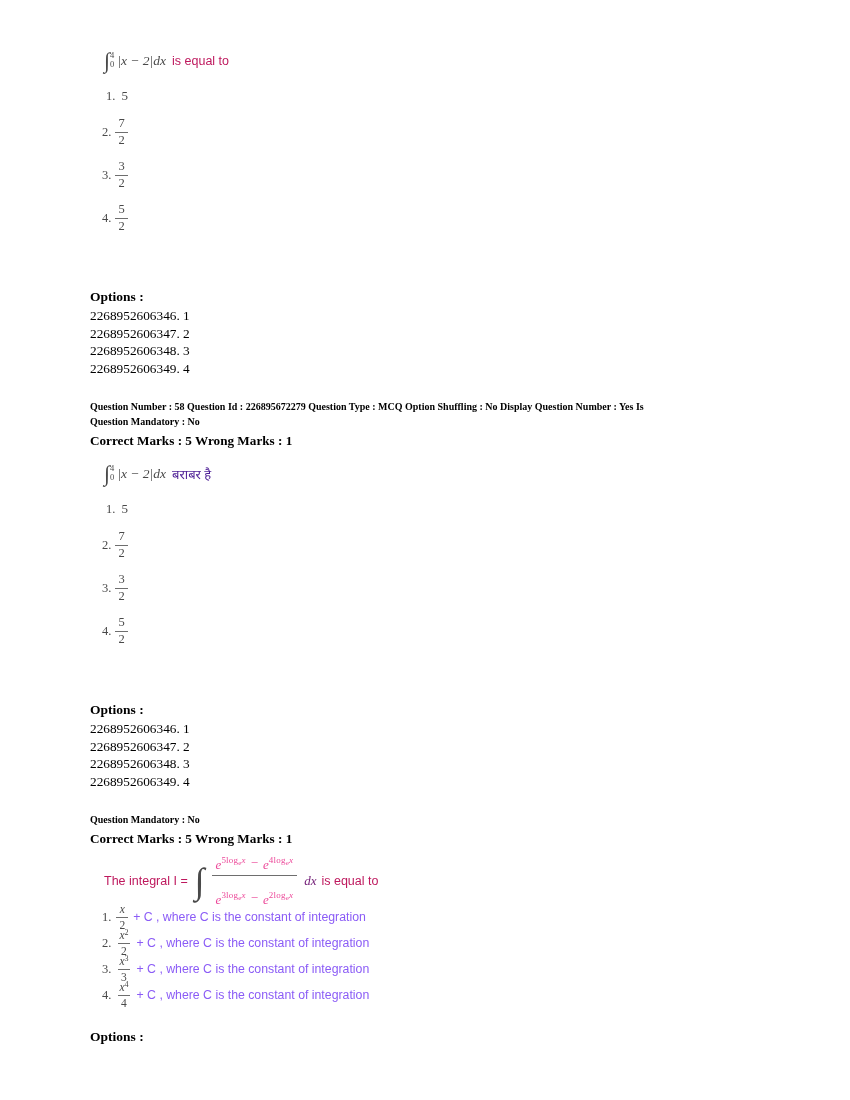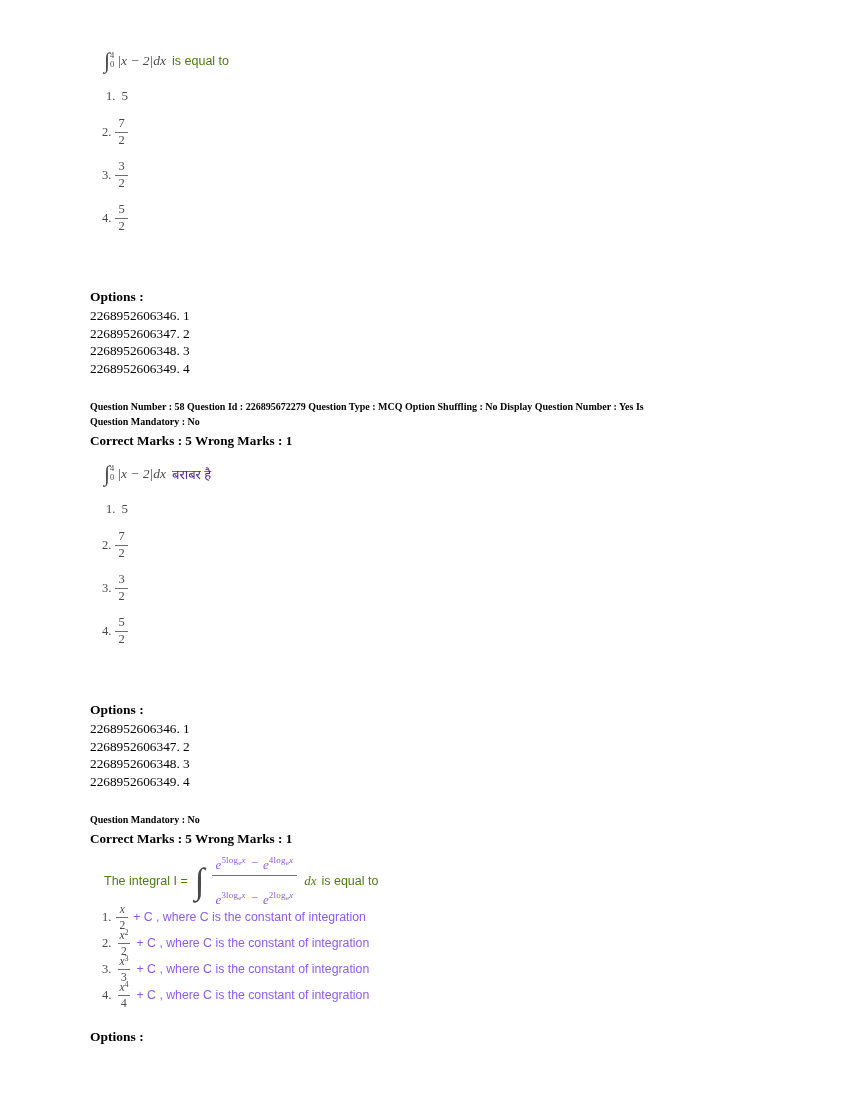--- a/index.html
+++ b/index.html
@@ -9,21 +9,21 @@
     width:850px;height:1100px;
     background:#fff;
     padding:50px 60px 0 90px;
     font-family:"Liberation Serif", serif;
     color:#000;
     overflow:hidden;
   }
   .math{color:#494949;}
   .plain-text{
     font-family:"Liberation Sans", "DejaVu Sans", sans-serif;
-    font-size:12.5px;color:#4d7c0f;
+    font-size:12.5px;color:#be185d;
   }
   .var{font-style:italic;font-family:"Liberation Serif", serif;}
   
   .stem{margin-left:14px;display:flex;align-items:center;height:22px;}
   .int-sign{font-size:22px;line-height:1;color:#494949;}
   .int-lims{display:inline-flex;flex-direction:column;align-items:flex-start;
     font-size:8.5px;line-height:1.1;margin:-2px 3px 0 0;color:#494949;}
   .expr{font-size:13.5px;margin-right:6px;}
   
   .choice-plain{margin:16px 0 0 16px;font-size:13px;height:16px;display:flex;align-items:center;gap:6px;}
@@ -35,28 +35,28 @@
   
   .options-heading{font-weight:bold;font-size:13.5px;margin:56px 0 2px 0;}
   .options-heading.tight{margin-top:21px;}
   .opt-id{font-size:13.3px;line-height:17.5px;}
   
   .qheader{font-weight:bold;font-size:10px;line-height:15px;margin-top:22px;}
   .qmarks{font-weight:bold;font-size:13.2px;line-height:15px;margin-top:4px;}
   
   .stem59{margin:12px 0 0 14px;display:flex;align-items:center;height:46px;gap:5px;}
   .big-int{font-size:36px;font-weight:200;line-height:1;color:#494949;margin:0 2px;}
-  .bigfrac{display:inline-flex;flex-direction:column;align-items:center;color:#8b5cf6;}
+  .bigfrac{display:inline-flex;flex-direction:column;align-items:center;color:#ec4899;}
   .bf-row{display:flex;align-items:flex-start;gap:4px;padding:0 4px 2px 4px;font-size:13px;}
   .bf-row.bf-den{border-top:1px solid #6e6e6e;padding-top:14px;padding-bottom:0;}
   .eterm{white-space:nowrap;}
   .exp{font-size:9px;font-style:normal;vertical-align:6px;letter-spacing:0.2px;}
   .exp sub{font-size:7px;vertical-align:-2px;font-style:normal;}
   .minus{margin:0 1px;}
-  .dx59{font-size:13px;color:#4d7c0f;margin-left:2px;}
+  .dx59{font-size:13px;color:#701a75;margin-left:2px;}
   
   .choice-row{margin:0 0 0 12px;height:26px;display:flex;align-items:center;gap:5px;}
   .choice-row:first-of-type{margin-top:10px;}
   .frac.small{font-size:11.5px;line-height:1.05;}
   .small-exp{font-size:8px;vertical-align:4px;font-style:normal;}
   .rest{font-family:"Liberation Sans","DejaVu Sans",sans-serif;font-size:12.3px;color:#8b5cf6;}
   .hindi{font-size:13px;color:#4c1d95;}
 </style>
 </head>
 <body>

